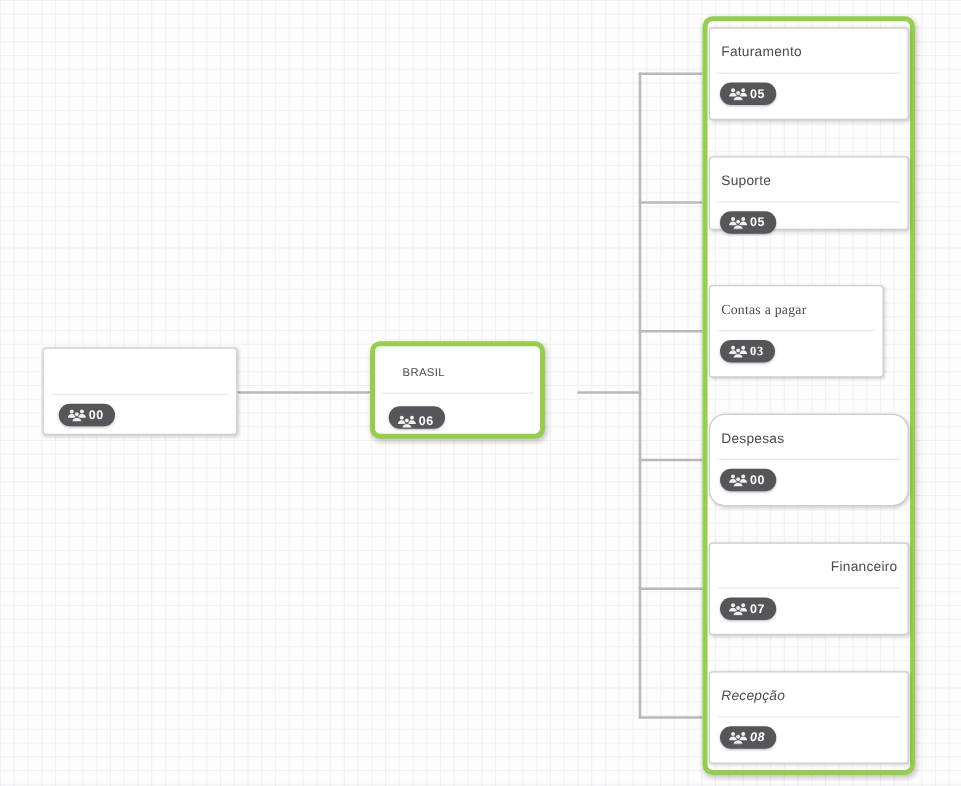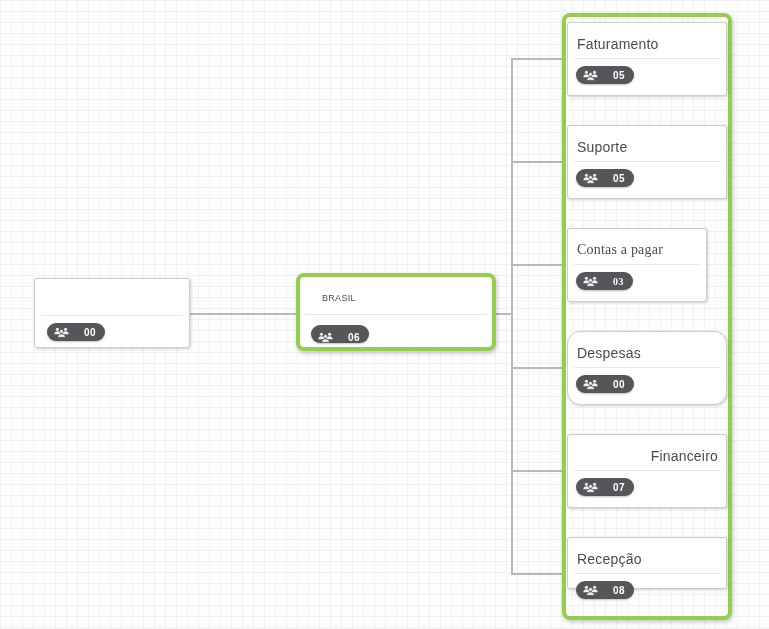--- a/index.html
+++ b/index.html
@@ -14,26 +14,26 @@
   }
   .connector{position:absolute;background:#b9b9bd;}
   .h-line{height:2px;}
   .v-line{width:2px;}
   .card{
     position:absolute;background:#ffffff;border:1px solid #cdcdcd;border-radius:3px;
     box-shadow:1px 1px 3px rgba(0,0,0,0.18);box-sizing:border-box;cursor:pointer;
   }
   .card .title{
     position:absolute;top:13px;left:9px;right:8px;
-    font-size:14px;color:#4b4b4d;letter-spacing:0.2px;white-space:nowrap;overflow:hidden;
+    font-size:11px;color:#4b4b4d;letter-spacing:0.2px;white-space:nowrap;overflow:hidden;
   }
   .card .divider{position:absolute;top:35px;left:6px;right:6px;border-top:1px solid #e9e9ec;}
   .badge{
     position:absolute;left:8px;top:43px;height:18px;
-    display:inline-flex;align-items:center;gap:15px;padding:0 9px 0 7px;
+    display:inline-flex;align-items:center;gap:2px;padding:0 9px 0 7px;
     background:#56565a;border-radius:9px;color:#ffffff;
     font-size:10px;font-weight:bold;letter-spacing:0.5px;cursor:pointer;
     box-shadow:0 1px 2px rgba(0,0,0,0.25);
   }
   .badge svg{display:block;}
   .green-box{
     position:absolute;border:4px solid #95ce4b;border-radius:8px;box-sizing:border-box;
     box-shadow:1px 2px 4px rgba(0,0,0,0.22);
   }
   .selected-node{background:#ffffff;cursor:pointer;}
@@ -68,21 +68,21 @@
           <circle cx="18.5" cy="4.5" r="2.5"></circle>
             <path d="M13.5 12.5c0-2.9 2.2-4.7 5-4.7s5 1.8 5 4.7z"></path>
           <circle cx="12" cy="8" r="3" stroke="#56565a" stroke-width="1"></circle>
           <path d="M5.8 17.5c0-3.3 2.7-5.4 6.2-5.4s6.2 2.1 6.2 5.4z" stroke="#56565a" stroke-width="1"></path>
         </svg>
       </span>
       <span>00</span>
     </div>
   </div>
 
-  <div class="green-box selected-node" style="left:296px;top:273px;width:200px;height:78px;">
+  <div class="green-box selected-node" style="left:296px;top:273px;width:140px;height:78px;">
     <div class="title">BRASIL</div>
     <div class="divider"></div>
     <div class="badge">
       <span>
         <svg width="15" height="12" viewBox="0 0 24 18" fill="#f2f2f2" xmlns="http://www.w3.org/2000/svg">
           <circle cx="5.5" cy="4.5" r="2.5"></circle>
             <path d="M0.5 12.5c0-2.9 2.2-4.7 5-4.7s5 1.8 5 4.7z"></path>
           <circle cx="18.5" cy="4.5" r="2.5"></circle>
             <path d="M13.5 12.5c0-2.9 2.2-4.7 5-4.7s5 1.8 5 4.7z"></path>
           <circle cx="12" cy="8" r="3" stroke="#56565a" stroke-width="1"></circle>
@@ -106,21 +106,21 @@
           <circle cx="18.5" cy="4.5" r="2.5"></circle>
             <path d="M13.5 12.5c0-2.9 2.2-4.7 5-4.7s5 1.8 5 4.7z"></path>
           <circle cx="12" cy="8" r="3" stroke="#56565a" stroke-width="1"></circle>
           <path d="M5.8 17.5c0-3.3 2.7-5.4 6.2-5.4s6.2 2.1 6.2 5.4z" stroke="#56565a" stroke-width="1"></path>
         </svg>
       </span>
       <span>05</span>
     </div>
   </div>
 
-  <div class="card child" style="left:567px;top:125px;width:160px;height:74px;">
+  <div class="card child" style="left:567px;top:125px;width:160px;height:59px;">
     <div class="title">Suporte</div>
     <div class="divider"></div>
     <div class="badge">
       <span>
         <svg width="15" height="12" viewBox="0 0 24 18" fill="#f2f2f2" xmlns="http://www.w3.org/2000/svg">
           <circle cx="5.5" cy="4.5" r="2.5"></circle>
             <path d="M0.5 12.5c0-2.9 2.2-4.7 5-4.7s5 1.8 5 4.7z"></path>
           <circle cx="18.5" cy="4.5" r="2.5"></circle>
             <path d="M13.5 12.5c0-2.9 2.2-4.7 5-4.7s5 1.8 5 4.7z"></path>
           <circle cx="12" cy="8" r="3" stroke="#56565a" stroke-width="1"></circle>
@@ -178,21 +178,21 @@
           <circle cx="18.5" cy="4.5" r="2.5"></circle>
             <path d="M13.5 12.5c0-2.9 2.2-4.7 5-4.7s5 1.8 5 4.7z"></path>
           <circle cx="12" cy="8" r="3" stroke="#56565a" stroke-width="1"></circle>
           <path d="M5.8 17.5c0-3.3 2.7-5.4 6.2-5.4s6.2 2.1 6.2 5.4z" stroke="#56565a" stroke-width="1"></path>
         </svg>
       </span>
       <span>07</span>
     </div>
   </div>
 
-  <div class="card child" style="left:567px;top:537px;width:160px;height:52px;">
+  <div class="card child" style="left:567px;top:537px;width:160px;height:74px;font-style:italic;">
     <div class="title">Recepção</div>
     <div class="divider"></div>
     <div class="badge">
       <span>
         <svg width="15" height="12" viewBox="0 0 24 18" fill="#f2f2f2" xmlns="http://www.w3.org/2000/svg">
           <circle cx="5.5" cy="4.5" r="2.5"></circle>
             <path d="M0.5 12.5c0-2.9 2.2-4.7 5-4.7s5 1.8 5 4.7z"></path>
           <circle cx="18.5" cy="4.5" r="2.5"></circle>
             <path d="M13.5 12.5c0-2.9 2.2-4.7 5-4.7s5 1.8 5 4.7z"></path>
           <circle cx="12" cy="8" r="3" stroke="#56565a" stroke-width="1"></circle>

